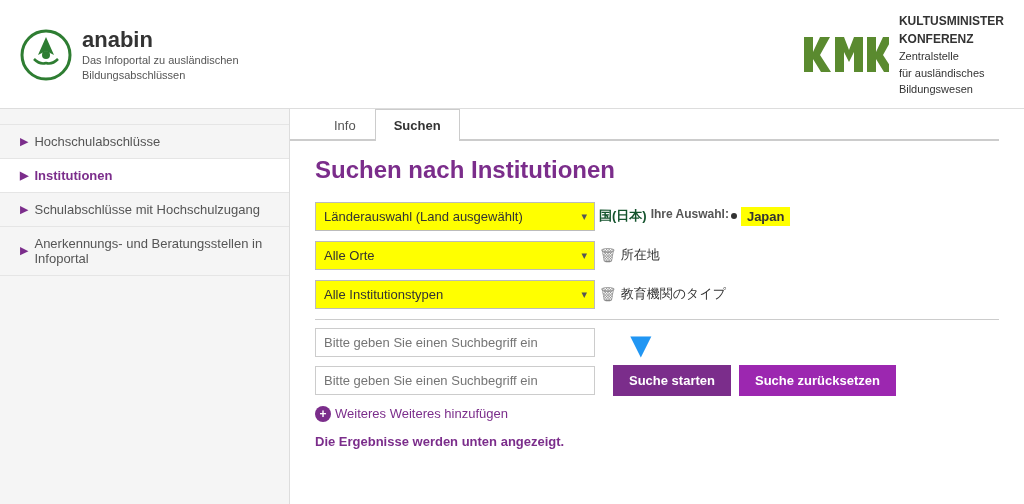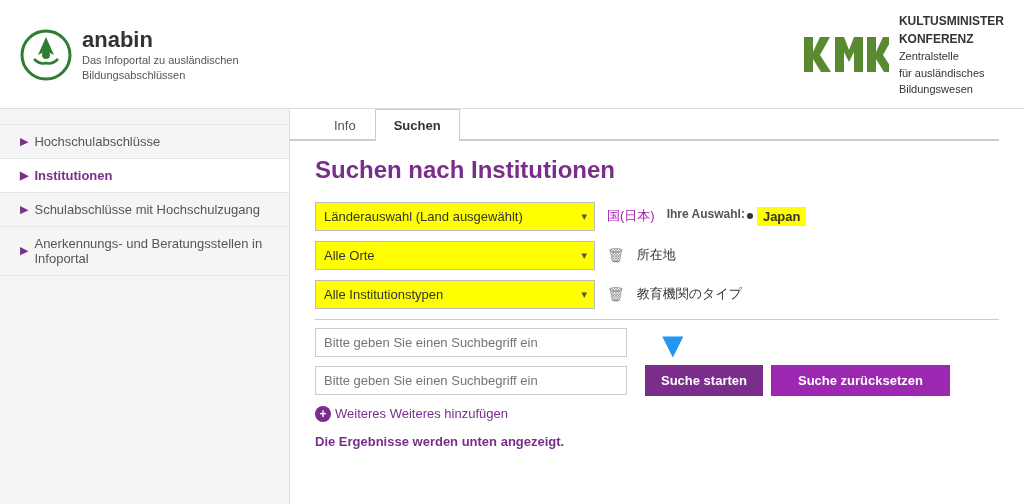--- a/index.html
+++ b/index.html
@@ -30,40 +30,40 @@
 
     
     .tabs { display: flex; gap: 0; margin-bottom: 15px; border-bottom: 2px solid #ccc; margin-left: -25px; padding-left: 25px; }
     .tab { padding: 8px 18px; cursor: pointer; font-size: 13px; color: #555; border: 1px solid transparent; border-bottom: none; margin-bottom: -2px; }
     .tab.active { background: #fff; border-color: #ccc; border-bottom-color: #fff; font-weight: bold; color: #333; }
 
     
     .page-title { font-size: 24px; font-weight: bold; color: #7b2d8b; margin-bottom: 18px; }
 
     
-    .form-row { display: flex; align-items: center; gap: 12px; margin-bottom: 10px; }
+    .form-row { display: flex; align-items: center; gap: 4px; margin-bottom: 10px; }
     .trash-icon { color: #888; font-size: 14px; }
 
     
     .auswahl-area { display: flex; flex-direction: row; gap: 2px; }
     .auswahl-label { font-size: 12px; color: #555; font-weight: bold; }
     .auswahl-value { background: #ffff00; padding: 2px 6px; font-size: 13px; color: #333; font-weight: bold; }
     .dot-item { display: flex; align-items: center; gap: 4px; text-align: right; }
     .dot { width: 6px; height: 6px; background: #333; border-radius: 50%; }
 
     
     .divider { border: none; border-top: 1px solid #ccc; margin: 8px 0; }
 
     
-    .search-input { width: 312px; padding: 6px 8px; border: 1px solid #ccc; font-size: 13px; color: #aaa; margin-bottom: 8px; }
+    .search-input { width: 280px; padding: 6px 8px; border: 1px solid #ccc; font-size: 13px; color: #aaa; margin-bottom: 8px; }
     .search-row { display: flex; align-items: center; gap: 10px; margin-bottom: 8px; }
 
     
     .btn-primary { background: #7b2d8b; color: #fff; border: none; padding: 8px 16px; font-size: 13px; cursor: pointer; font-weight: bold; }
-    .btn-secondary { background: #9c27b0; color: #fff; border: none; padding: 8px 27px; font-size: 13px; cursor: pointer; font-weight: bold; text-align: right; }
+    .btn-secondary { background: #9c27b0; color: #fff; border: none; padding: 8px 16px; font-size: 13px; cursor: pointer; font-weight: bold; text-align: right; }
 
     
     .add-search { color: #7b2d8b; font-size: 13px; cursor: pointer; display: flex; align-items: center; gap: 4px; margin-bottom: 12px; }
     .plus-circle { width: 16px; height: 16px; background: #7b2d8b; border-radius: 50%; color: #fff; display: flex; align-items: center; justify-content: center; font-size: 12px; font-weight: bold; }
 
     
     .results-info { font-size: 13px; color: #333; }
     .results-info strong { color: #7b2d8b; }
 
     .kmk-logo-svg { height: 45px; }
@@ -147,21 +147,21 @@
     </div>
 
     <div class="page-title">Suchen nach Institutionen</div>
 
     <div class="form-row">
       <div class="select-container">
         <select>
           <option>Länderauswahl (Land ausgewählt)</option>
         </select>
       </div>
-      <span style="font-size:13px;color:#a21caf;">国(日本)</span>
+      <span style="font-size:13px;color:#14532d;font-weight:bold;">国(日本)</span>
       <div class="auswahl-area">
         <span class="auswahl-label">Ihre Auswahl:</span>
         <div class="dot-item">
           <span class="dot"></span>
           <span class="auswahl-value">Japan</span>
         </div>
       </div>
     </div>
 
     <div class="form-row">

